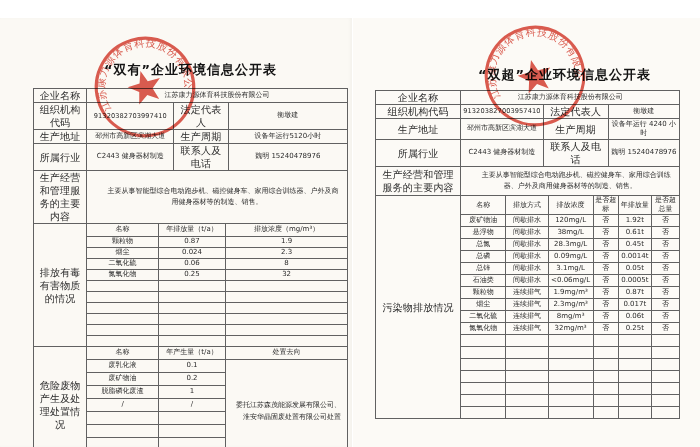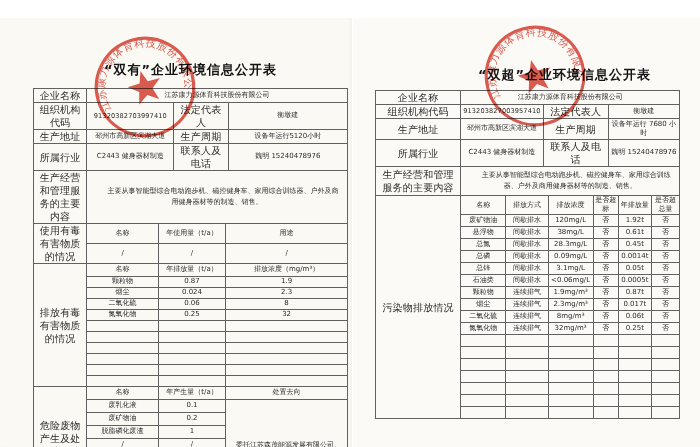--- a/index.html
+++ b/index.html
@@ -73,41 +73,20 @@
             <col style="width:260px">
           </colgroup>
         <tbody>
             <tr class="h26">
           <td class="lab">生产经营和管理服务的主要内容</td>
           <td class="scope-text">主要从事智能型综合电动跑步机、磁控健身车、家用综合训练器、户外及商用健身器材等的制造、销售。</td>
         </tr>
       </tbody>
         </table>
 
-      <table>
-        <colgroup>
-            <col style="width:53px">
-            <col style="width:71px">
-            <col style="width:67px">
-            <col style="width:121px">
-          </colgroup>
-        <tbody>
-            <tr class="h11">
-          <td class="lab" rowspan="2">使用有毒有害物质的情况</td>
-          <td>名称</td>
-          <td>年使用量（t/a）</td>
-          <td>用途</td>
-        </tr>
-        <tr class="h11">
-          <td>/</td>
-          <td>/</td>
-          <td>/</td>
-        </tr>
-      </tbody>
-        </table>
 
       <table>
         <colgroup>
             <col style="width:53px">
             <col style="width:71px">
             <col style="width:67px">
             <col style="width:121px">
           </colgroup>
         <tbody>
             <tr class="h12">
@@ -254,21 +233,21 @@
         <tr class="h13">
           <td class="lab">组织机构代码</td>
           <td class="mono">913203827003957410</td>
           <td class="lab">法定代表人</td>
           <td>衡墩建</td>
         </tr>
         <tr class="h20">
           <td class="lab">生产地址</td>
           <td>邳州市高新区滨湖大道</td>
           <td class="lab">生产周期</td>
-          <td>设备年运行 7680 小时</td>
+          <td>设备年运行 4240 小时</td>
         </tr>
         <tr class="h13">
           <td class="lab">所属行业</td>
           <td>C2443 健身器材制造</td>
           <td class="lab">联系人及电话</td>
           <td>魏明 15240478976</td>
         </tr>
       </tbody>
         </table>
 

